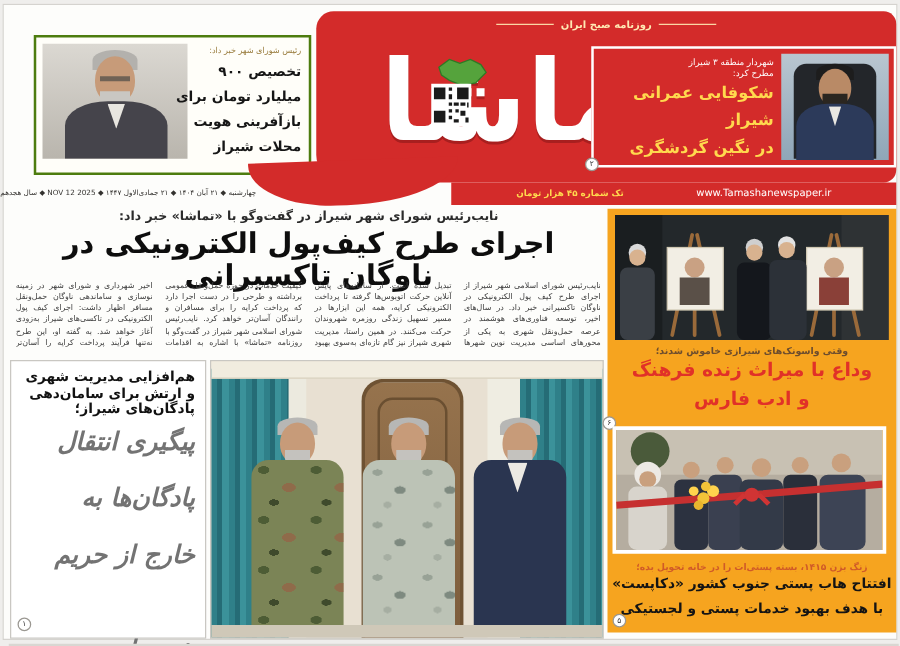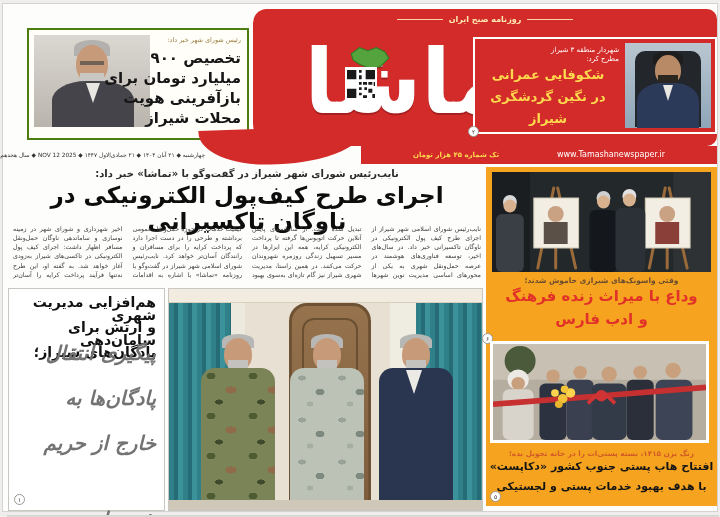--- a/index.html
+++ b/index.html
@@ -14,21 +14,21 @@
   .tl-photo{position:absolute;left:5px;top:5px;width:116px;height:92px;
             background:linear-gradient(180deg,#dbd8d2 0%,#b9b5ad 100%);overflow:hidden;}
   .tl-head{position:absolute;left:42px;top:10px;width:32px;height:38px;border-radius:50% 50% 46% 46%;background:#c79b79;}
   .tl-hair{position:absolute;left:40px;top:5px;width:36px;height:16px;border-radius:50% 50% 0 0;background:#b3b1ad;}
   .tl-glasses{position:absolute;left:46px;top:26px;width:24px;height:4px;background:#4c4a46;opacity:.7;}
   .tl-beard{position:absolute;left:46px;top:38px;width:24px;height:14px;border-radius:0 0 50% 50%;background:#c9c7c2;}
   .tl-suit{position:absolute;left:18px;top:46px;width:82px;height:46px;border-radius:42% 42% 0 0;background:#45444b;}
   .tl-shirt{position:absolute;left:52px;top:48px;width:14px;height:20px;background:#e8e6e0;clip-path:polygon(0 0,100% 0,50% 100%);}
   .tl-text{position:absolute;right:6px;top:6px;width:92px;text-align:right;}
   .tl-kicker{font-size:6.5px;color:#9a7d3f;margin-bottom:4px;}
-  .tl-line{font-size:15px;line-height:20px;font-weight:bold;color:#161616;white-space:nowrap;margin-left:16px;}
+  .tl-line{font-size:11px;line-height:20px;font-weight:bold;color:#161616;white-space:nowrap;margin-left:16px;}
   
   .masthead{position:absolute;left:250px;top:5px;width:464px;height:137px;
             background:#d32b2a;border-radius:14px 10px 10px 22px;}
   .logo-tail{position:absolute;left:196px;top:124px;width:168px;height:36px;background:#d32b2a;
              border-radius:0 0 90px 70px / 0 0 36px 34px;transform:rotate(-2deg);}
   .tagline-row{position:absolute;left:0;top:6px;width:100%;display:flex;align-items:center;justify-content:center;gap:6px;}
   .tag-dash{width:46px;height:1px;background:#ffe9b3;opacity:.9;}
   .mast-tagline{font-size:8px;font-weight:bold;color:#ffe9b3;}
   .logo-word{position:absolute;left:6px;top:14px;width:330px;height:118px;display:flex;align-items:center;justify-content:center;
              font-size:86px;font-weight:bold;color:#ffffff;text-shadow:0 2px 0 #a81f1f;transform:scaleY(1.04);}
@@ -38,36 +38,36 @@
   .tr-box{position:absolute;left:470px;top:33px;width:244px;height:97px;background:#d32b2a;border:2px solid #ffffff;box-sizing:border-box;}
   .tr-photo{position:absolute;right:4px;top:4px;width:86px;height:85px;background:linear-gradient(180deg,#b9c6d0,#8fa6b8);overflow:hidden;}
   .tr-chair{position:absolute;left:10px;top:8px;width:66px;height:76px;border-radius:10px 10px 0 0;background:#23262a;}
   .tr-head{position:absolute;left:30px;top:12px;width:26px;height:30px;border-radius:50% 50% 46% 46%;background:#b98a66;}
   .tr-hairb{position:absolute;left:28px;top:8px;width:30px;height:13px;border-radius:50% 50% 0 0;background:#1d1d1d;}
   .tr-beard{position:absolute;left:33px;top:32px;width:20px;height:11px;border-radius:0 0 50% 50%;background:#2b2620;}
   .tr-suit{position:absolute;left:12px;top:40px;width:62px;height:45px;border-radius:40% 40% 0 0;background:#2c3a5a;}
   .tr-shirt{position:absolute;left:38px;top:42px;width:10px;height:16px;background:#e9e7e2;clip-path:polygon(0 0,100% 0,50% 100%);}
   .tr-text{position:absolute;right:96px;top:7px;width:142px;text-align:right;}
   .tr-kicker{font-size:7px;line-height:9px;color:#ffffff;}
-  .tr-line{font-size:13px;line-height:22px;font-weight:bold;color:#ffd94e;white-space:nowrap;text-align:center;}
+  .tr-line{font-size:13px;line-height:22px;font-weight:bold;color:#ffd94e;white-space:nowrap;}
   
   .date-strip{position:absolute;left:6px;top:143px;width:196px;height:16px;display:flex;align-items:center;justify-content:flex-end;}
   .dateline{font-size:5.8px;color:#33312e;white-space:nowrap;}
   .red-band{position:absolute;left:358px;top:142px;width:356px;height:18px;background:#d32b2a;}
   .price{position:absolute;left:52px;top:5px;font-size:7px;font-weight:bold;color:#ffd94e;white-space:nowrap;text-align:right;}
   .website{position:absolute;left:196px;top:4px;font-size:8px;color:#ffffff;direction:ltr;white-space:nowrap;}
   
   .lead-kicker{position:absolute;left:8px;top:164px;width:472px;text-align:center;font-size:10px;font-weight:bold;color:#2b2b2b;}
   .lead-headline{position:absolute;left:8px;top:178px;width:472px;text-align:center;font-size:23px;font-weight:bold;
                  color:#0d0d0d;letter-spacing:-.5px;}
   .lead-body{position:absolute;left:10px;top:220px;width:468px;height:60px;column-count:4;column-gap:10px;
              font-size:6.3px;line-height:1.45;color:#3c3c3c;text-align:justify;overflow:hidden;}
   
   .lb{position:absolute;left:5px;top:284px;width:157px;height:223px;background:#ffffff;border:1px solid #c9c7c2;box-sizing:border-box;}
-  .lb-kicker{position:absolute;right:8px;top:7px;text-align:right;font-size:14px;line-height:12.5px;font-weight:bold;color:#111;}
+  .lb-kicker{position:absolute;right:8px;top:7px;text-align:right;font-size:11px;line-height:12.5px;font-weight:bold;color:#111;}
   .lb-line{position:absolute;right:8px;text-align:right;font-size:20px;font-weight:bold;color:#737373;white-space:nowrap;font-style:italic;}
   
   .cp{position:absolute;left:165px;top:284px;width:315px;height:223px;background:#e8e0d2;border:1px solid #c9c7c2;
       box-sizing:border-box;overflow:hidden;}
   .cp-ceiling{position:absolute;left:0;top:0;width:100%;height:13px;background:#f1ecdf;border-bottom:1px solid #d8d0bd;}
   .curtain{position:absolute;top:6px;bottom:0;background:repeating-linear-gradient(90deg,#2f8089 0 5px,#256c76 5px 9px,#3b929a 9px 14px);}
   .curt-l{left:0;width:62px;}
   .curt-r{right:0;width:66px;}
   .sheer-l{position:absolute;left:62px;top:10px;bottom:0;width:14px;background:#eceadf;}
   .sheer-r{position:absolute;right:66px;top:10px;bottom:0;width:26px;background:#efede2;}
@@ -147,22 +147,22 @@
           M9,13h2v2h-2z M13,13h2v2h-2z M16,14h3v3h-3z M9,17h2v2h-2z M12,19h3v2h-3z M19,18h2v3h-2z"></path>
       </svg>
     </div>
     <div class="logo-tail"></div>
 
     <div class="tr-box">
       <div class="tr-text fa">
         <div class="tr-kicker">شهردار منطقه ۳ شیراز</div>
         <div class="tr-kicker">مطرح کرد:</div>
         <div class="tr-line">شکوفایی عمرانی</div>
+        <div class="tr-line">شیراز</div>
         <div class="tr-line">در نگین گردشگری</div>
-        <div class="tr-line">شیراز</div>
       </div>
       <div class="tr-photo">
         <div class="tr-chair"></div>
         <div class="tr-hairb"></div>
         <div class="tr-head"></div>
         <div class="tr-beard"></div>
         <div class="tr-suit"></div>
         <div class="tr-shirt"></div>
       </div>
       <div class="badge" style="left:-7px;bottom:-5px;">۲</div>

